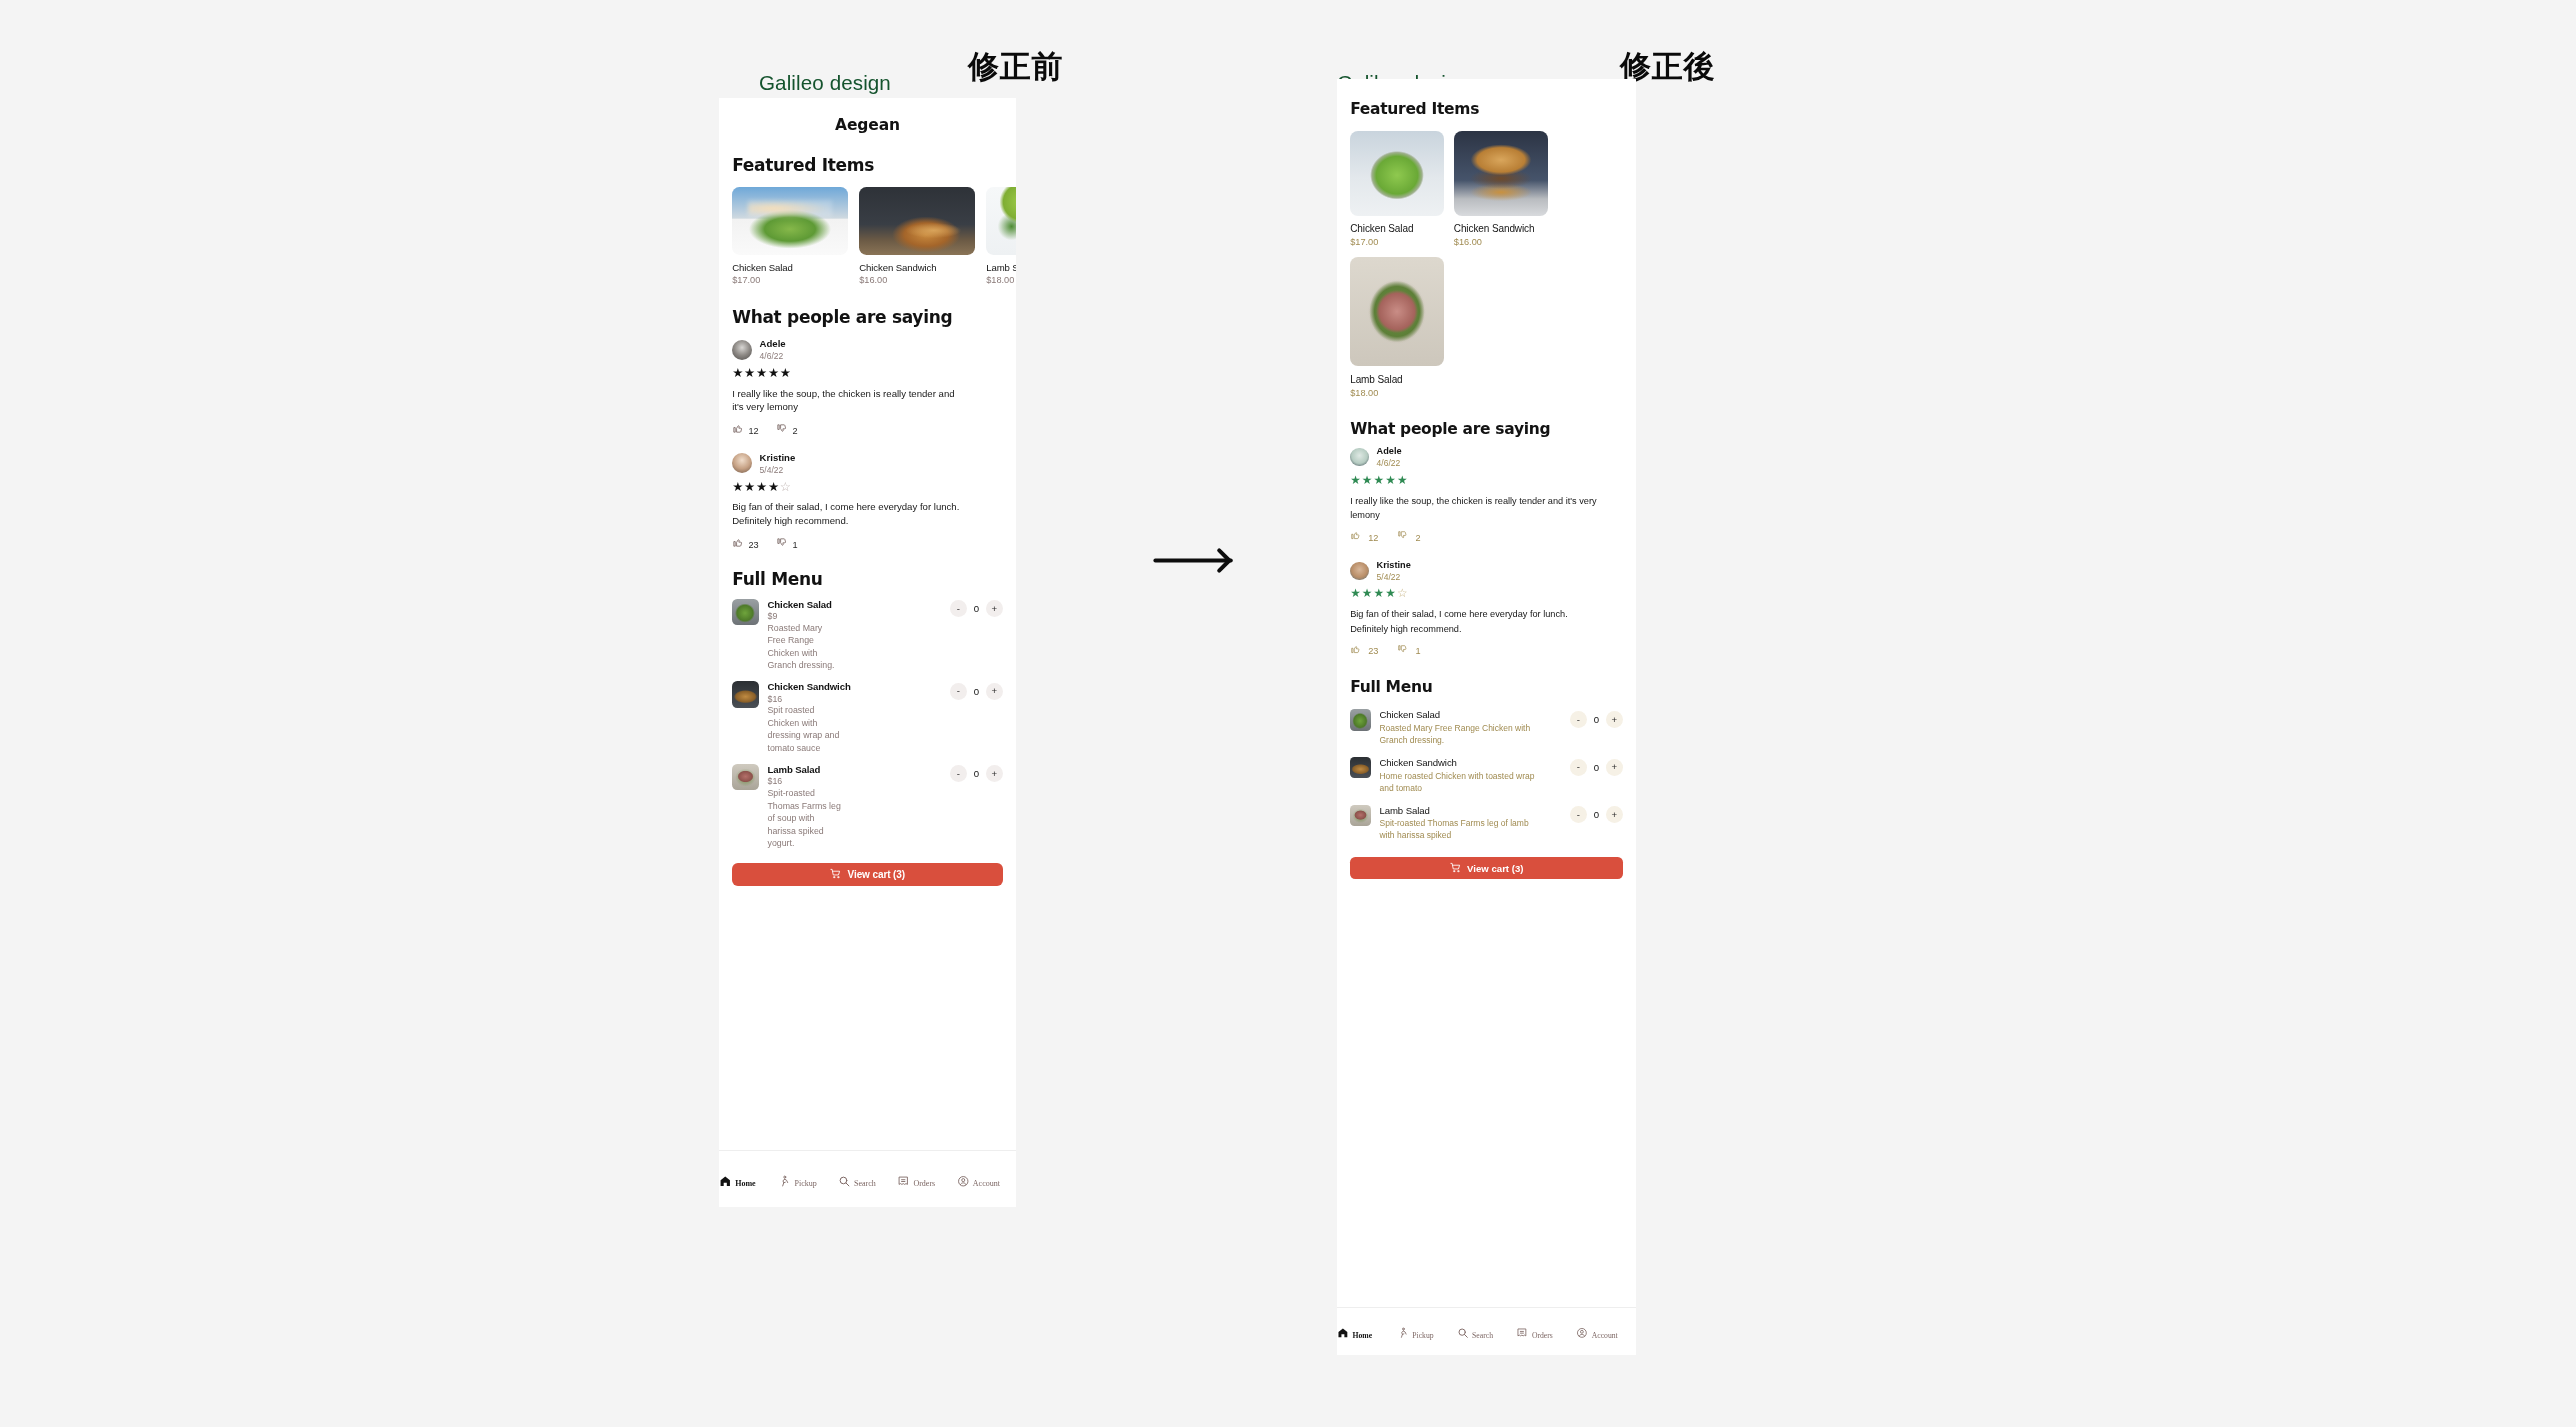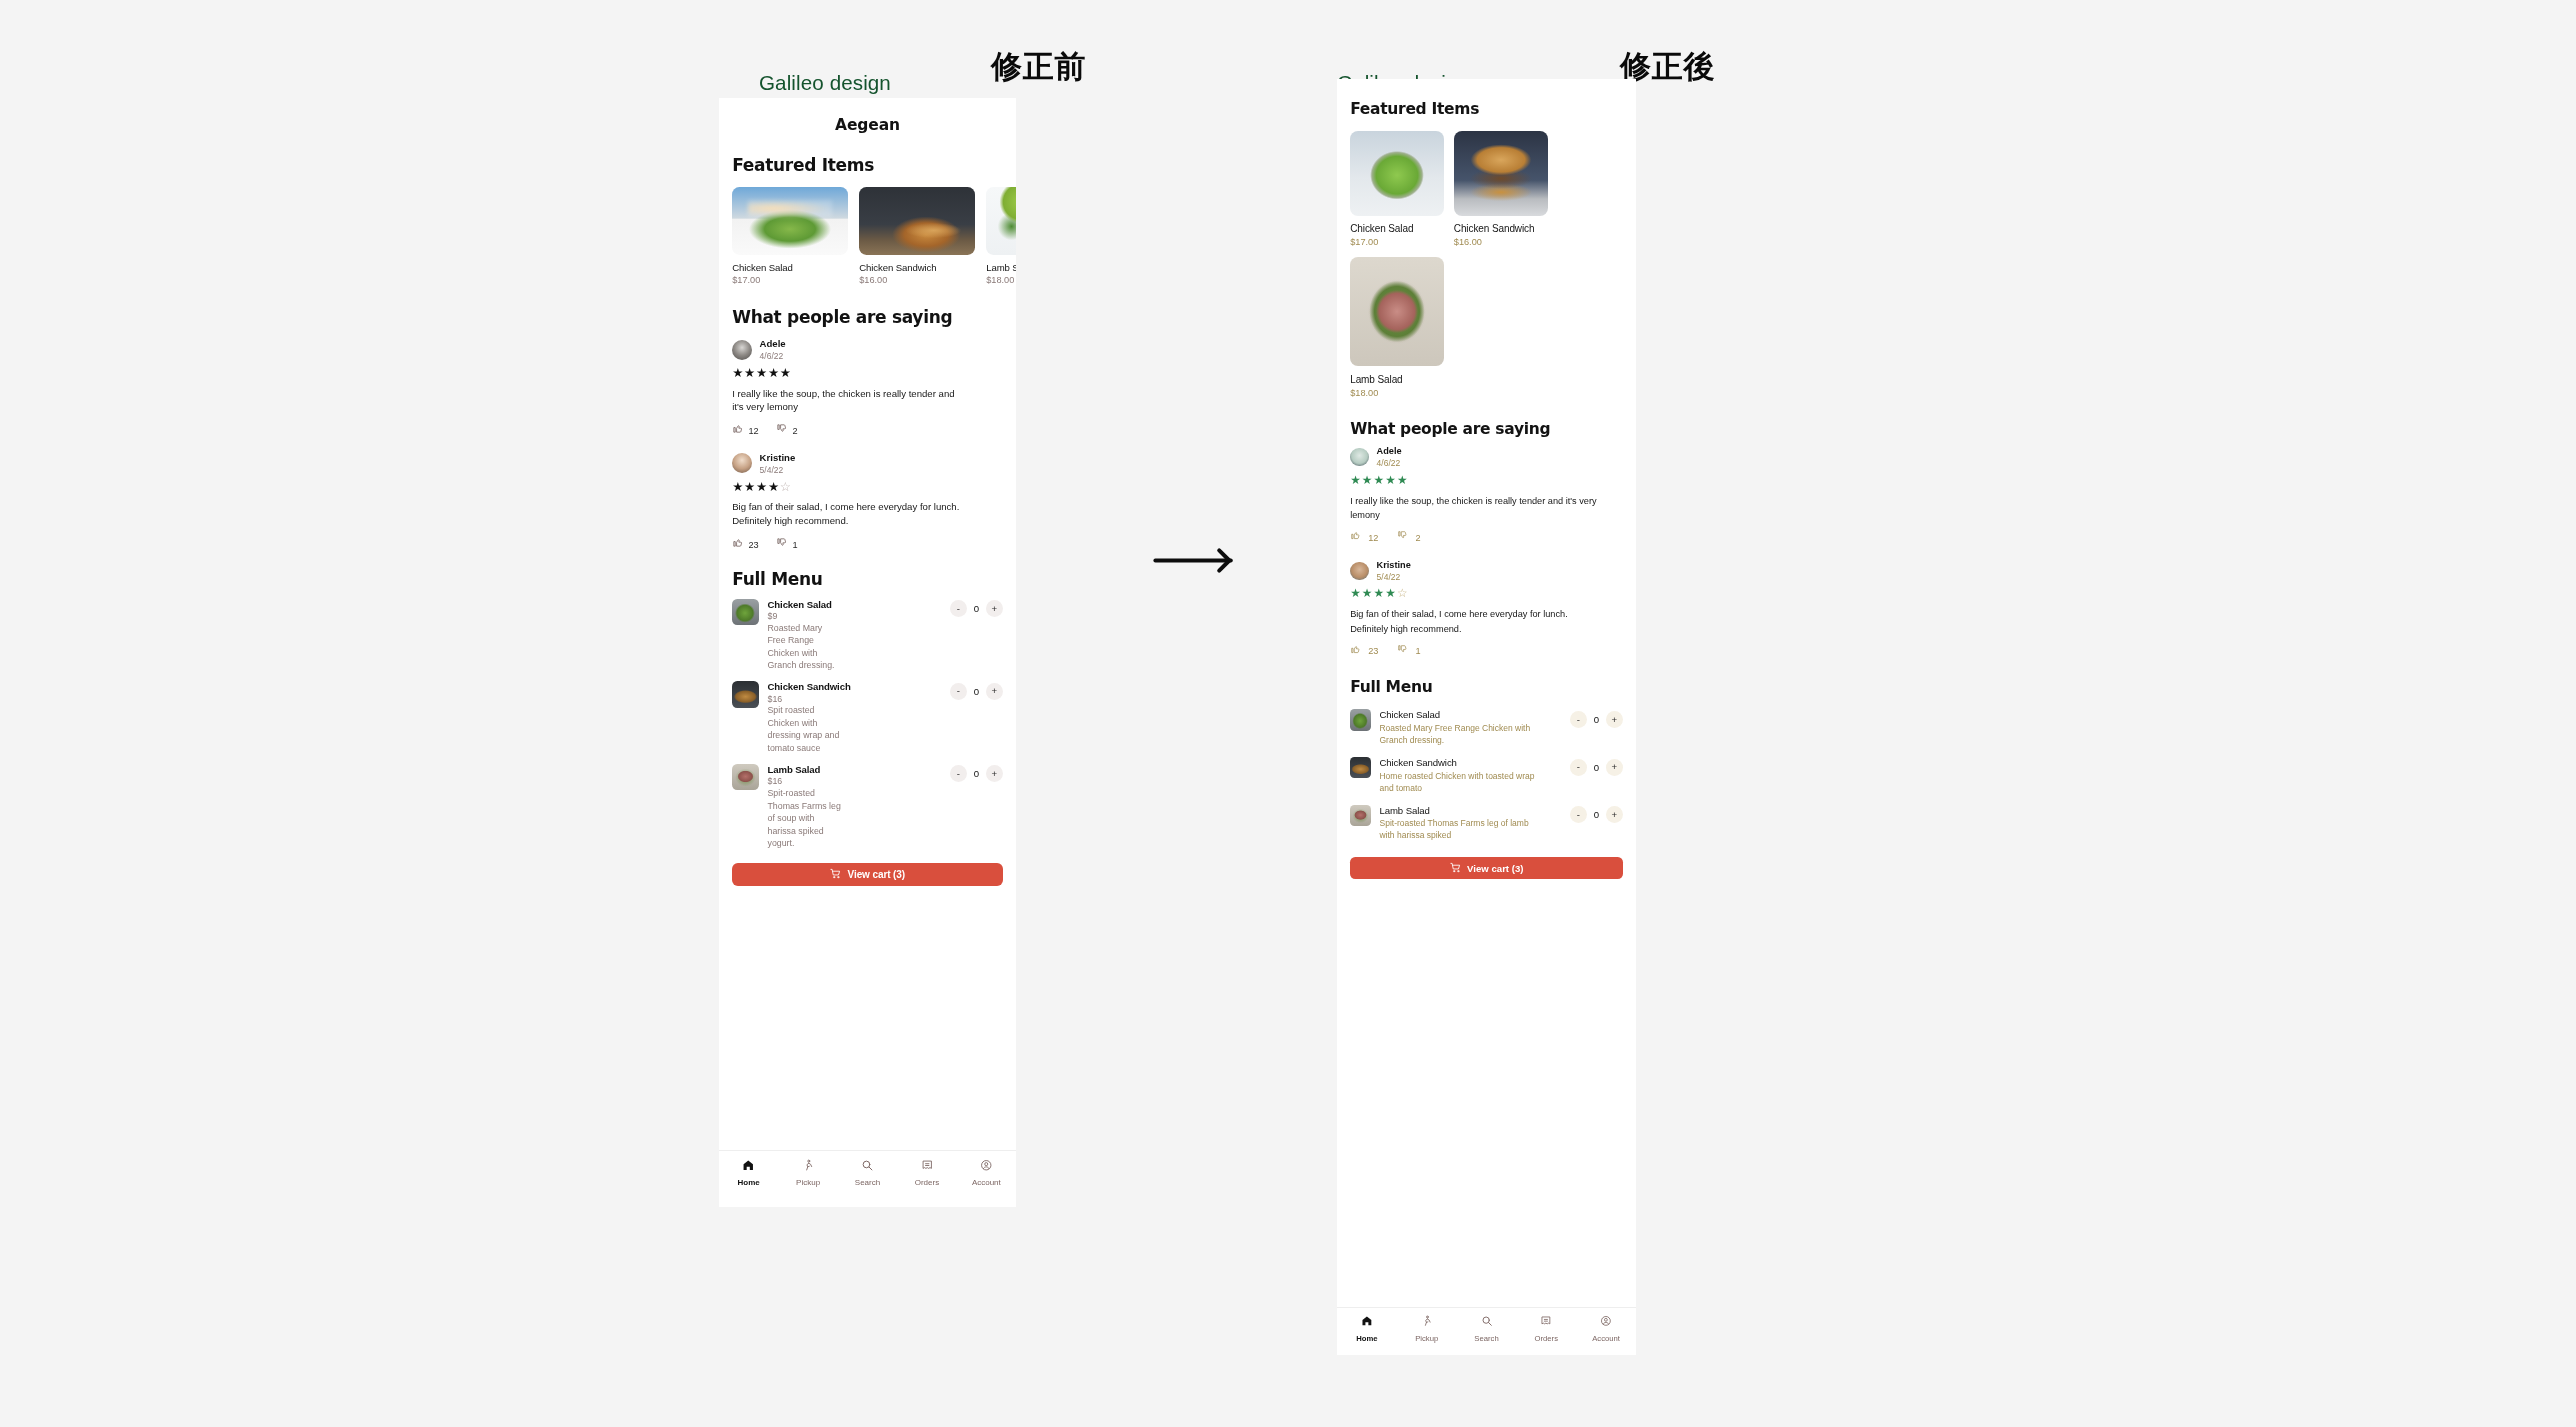--- a/index.html
+++ b/index.html
@@ -155,21 +155,21 @@
 
   .tabbar {
     position: absolute;
     left: 0; right: 0; bottom: 0;
     height: 57px;
     border-top: 0.7px solid #eee;
     display: flex;
     padding-top: 8px;
     box-sizing: border-box;
   }
-  .tab { flex: 1 1 0; display: flex; flex-direction: column; align-items: center; gap: 3.7px; }
+  .tab { flex: 1 1 0; display: flex; flex-direction: row; align-items: center; gap: 3.7px; font-family: Liberation Serif, serif; }
   .tab .tlabel { font-size: 8px; color: #7c6663; }
   .tab.active .tlabel { color: #121212; font-weight: 700; }
 
   
   #phone-after {
     left: 1337px;
     top: 79px;
     width: 299px;
     height: 1276px;
   }
@@ -292,21 +292,21 @@
   .ph-thumb-salad { background: radial-gradient(ellipse 54% 54% at 48% 54%, #6fa43c 0%, #4e7a29 55%, rgba(0,0,0,0) 68%), linear-gradient(#9aa0a3, #6d7276); }
   .ph-thumb-burger { background: radial-gradient(ellipse 60% 34% at 50% 58%, #c08b42 0%, #8a5f28 60%, rgba(0,0,0,0) 72%), linear-gradient(#2b2f33, #4a4f55); }
   .ph-thumb-lamb { background: radial-gradient(ellipse 44% 34% at 50% 48%, #b4706a 0%, #8d524c 58%, rgba(0,0,0,0) 68%), radial-gradient(ellipse 58% 52% at 50% 52%, #6c8a44 0%, rgba(108,138,68,0) 66%), linear-gradient(#cfcabf, #a9a498); }
 </style>
 </head>
 <body>
 
 <div class="stage">
 
   <div class="brand-tag" style="left:759px; top:71px;">Galileo design</div>
-  <div class="panel-label" style="left:968px; top:46px;margin-left:23px;">修正前</div>
+  <div class="panel-label" style="left:968px; top:46px;">修正前</div>
 
   <div class="phone" id="phone-before">
     <div class="before-scroll">
 
       <div class="b-title">Aegean</div>
 
       <div class="b-h2">Featured Items</div>
 
       <div class="b-featured-row">
         <div class="b-fcard">

